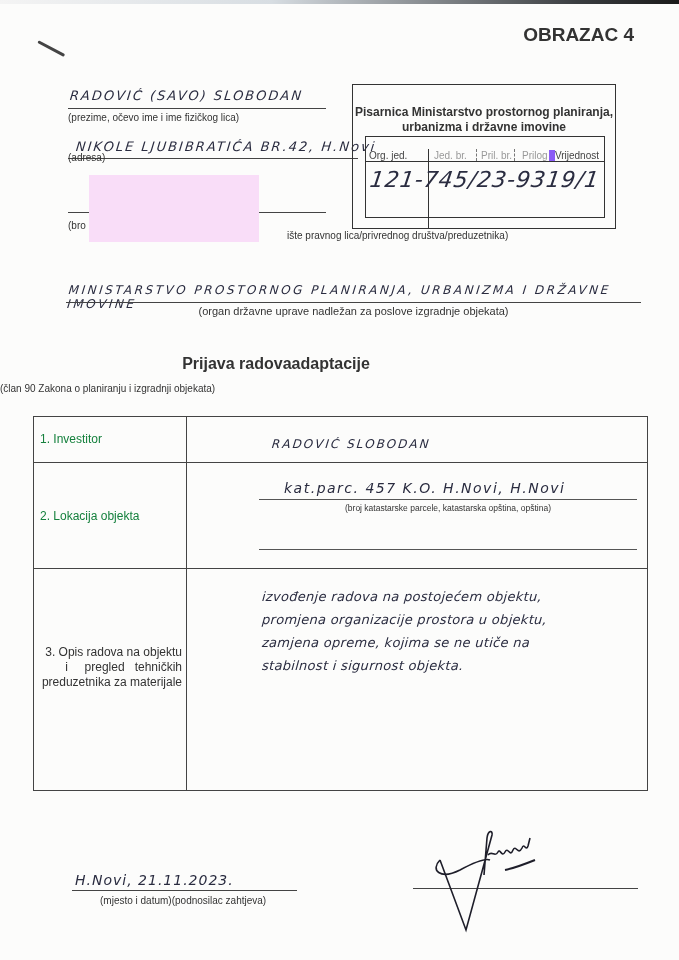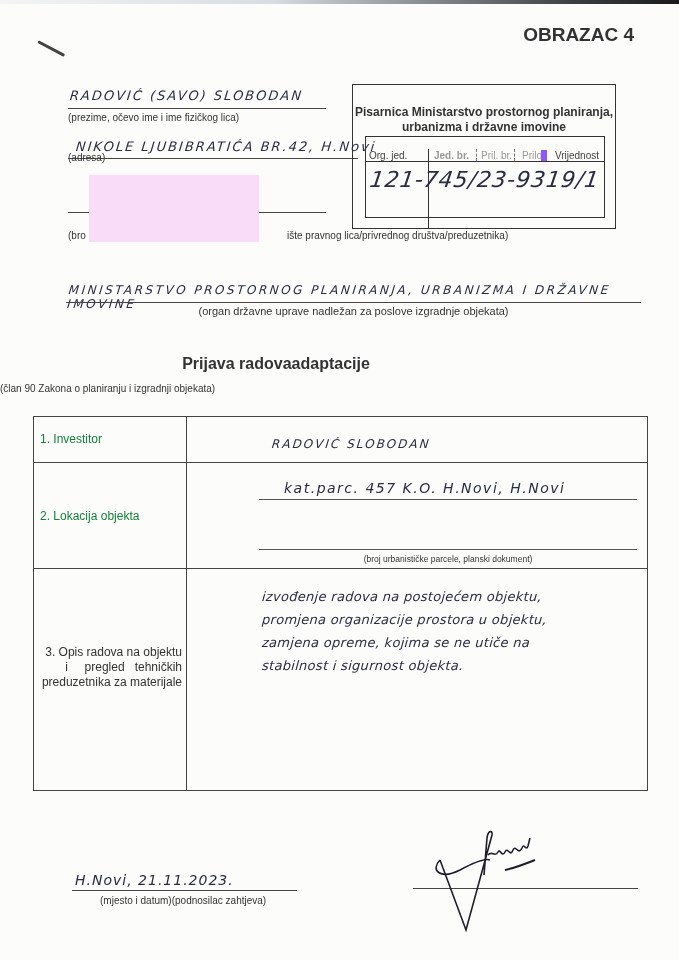--- a/index.html
+++ b/index.html
@@ -19,21 +19,21 @@
   .slash { position:absolute; left:38px; top:40px; width:30px; height:3px; background:#444; transform:rotate(28deg); transform-origin:left center; border-radius:2px; }
 
   .stamp { position:absolute; left:352px; top:84px; width:262px; height:143px; border:1.5px solid #333; }
   .stamp-title { position:absolute; left:0; right:0; top:20px; text-align:center; font-size:12px; font-weight:bold; line-height:15px; color:#333; }
   .stamp-grid { position:absolute; left:12px; top:51px; width:238px; height:80px; border:1px solid #333; }
   .sg-row1 { position:absolute; left:0; right:0; top:0; height:12px; border-bottom:1px solid #333; font-size:7.5px; }
   .sg-row2 { position:absolute; left:0; right:0; top:12px; height:12px; border-bottom:1px solid #333; font-size:10px; }
   .sg-lbl { position:absolute; left:3px; top:1px; color:#444; }
   .sg-date { position:absolute; left:100px; top:-4px; font-size:13px; font-family:"DejaVu Sans", sans-serif; font-style:italic; color:#2a2c40; letter-spacing:3px; }
   .sg-cell { position:absolute; top:0; height:12px; border-left:1px dashed #777; }
-  .sg-val { position:absolute; right:3px; top:1px; color:#444; border-left:6px solid #8b5cf6; padding-left:8px; padding-right:2px; height:11px; }
+  .sg-val { position:absolute; right:3px; top:1px; color:#444; border-left:6px solid #8b5cf6; padding-right:2px; height:11px; }
   .sg-num { position:absolute; left:4px; top:30px; font-size:22px; font-family:"DejaVu Sans", sans-serif; font-style:italic; color:#2a2c40; letter-spacing:1px; transform:skewX(-8deg); }
   .sg-vline { position:absolute; left:62px; top:12px; height:80px; border-left:1px solid #333; }
 
   .redact { position:absolute; left:89px; top:175px; width:170px; height:67px; background:#f9ddf8; }
 
   .title { position:absolute; left:0; width:552px; top:355px; text-align:center; font-size:16px; font-weight:bold; color:#333; }
   .subtitle { position:absolute; left:0; width:568px; top:383px; text-align:left; font-size:10px; color:#333; }
   .center-note { position:absolute; text-align:center; font-size:10px; color:#333; }
 
   .table { position:absolute; left:33px; top:416px; width:613px; height:373px; border:1.3px solid #444; }
@@ -55,34 +55,34 @@
 
 <div class="abs hand-caps" style="left:70px; top:88px;">RADOVIĆ (SAVO) SLOBODAN</div>
 <div class="line" style="left:68px; top:108px; width:258px;"></div>
 <div class="abs small" style="left:68px; top:112px;">(prezime, očevo ime i ime fizičkog lica)</div>
 
 <div class="abs hand-caps" style="left:76px; top:139px;">NIKOLE LJUBIBRATIĆA BR.42, H.Novi</div>
 <div class="line" style="left:68px; top:158px; width:290px;"></div>
 <div class="abs small" style="left:68px; top:152px;text-align:right;">(adresa)</div>
 
 <div class="line" style="left:68px; top:212px; width:258px;"></div>
-<div class="abs small" style="left:68px; top:230px;">(bro</div>
+<div class="abs small" style="left:68px; top:220px;">(bro</div>
 <div class="abs small" style="left:259px; top:230px;padding-left:28px;">ište pravnog lica/privrednog društva/preduzetnika)</div>
 <div class="redact"></div>
 
 <div class="stamp">
   <div class="stamp-title">
     <div>Pisarnica Ministarstvo prostornog planiranja,</div>
     <div>urbanizma i državne imovine</div>
   </div>
   <div class="stamp-grid">
     <div class="sg-row2">
       <span class="sg-lbl">Org. jed.</span>
       <span class="sg-cell" style="left:62px;"></span>
-      <span class="abs" style="left:68px; top:1px; color:#999;font-weight:bold;">Jed. br.</span>
+      <span class="abs" style="left:68px; top:1px; color:#999;">Jed. br.</span>
       <span class="sg-cell" style="left:110px;"></span>
       <span class="abs" style="left:115px; top:1px; color:#999;">Pril. br.</span>
       <span class="sg-cell" style="left:148px;"></span>
       <span class="abs" style="left:156px; top:1px; color:#999;">Prilog</span>
       <span class="sg-val">Vrijednost</span>
     </div>
     <div class="sg-vline"></div>
     <div class="sg-num">121-745/23-9319/1</div>
   </div>
 </div>
@@ -98,22 +98,22 @@
   <div class="t-vline"></div>
   <div class="t-hline" style="top:45px;"></div>
   <div class="t-hline" style="top:151px;"></div>
 
   <div class="t-label" style="left:6px; top:15px;">1. Investitor</div>
   <div class="abs hand-caps" style="left:238px; top:20px; font-size:12px;">RADOVIĆ SLOBODAN</div>
 
   <div class="t-label" style="left:6px; top:92px;">2. Lokacija objekta</div>
   <div class="abs hand" style="left:250px; top:63px; font-size:14px; letter-spacing:1.5px;">kat.parc. 457 K.O. H.Novi, H.Novi</div>
   <div class="line" style="left:225px; top:82px; width:378px; border-color:#555;"></div>
+  <div class="center-note" style="left:225px; width:378px; top:86px; font-size:8.5px;">(broj katastarske parcele, katastarska opština, opština)</div>
   <div class="line" style="left:225px; top:132px; width:378px; border-color:#555;"></div>
-  <div class="center-note" style="left:225px; width:378px; top:137px; font-size:8.5px;">(broj urbanističke parcele, planski dokument)</div>
 
   <div class="t-label3">
     <div>3. Opis radova na objektu</div>
     <div style="white-space:pre;">i     pregled   tehničkih</div>
     <div>preduzetnika za materijale</div>
   </div>
   <div class="desc-line" style="top:172px;">izvođenje radova na postojećem objektu,</div>
   <div class="desc-line" style="top:195px;">promjena organizacije prostora u objektu,</div>
   <div class="desc-line" style="top:218px;">zamjena opreme, kojima se ne utiče na</div>
   <div class="desc-line" style="top:241px;">stabilnost i sigurnost objekta.</div>

